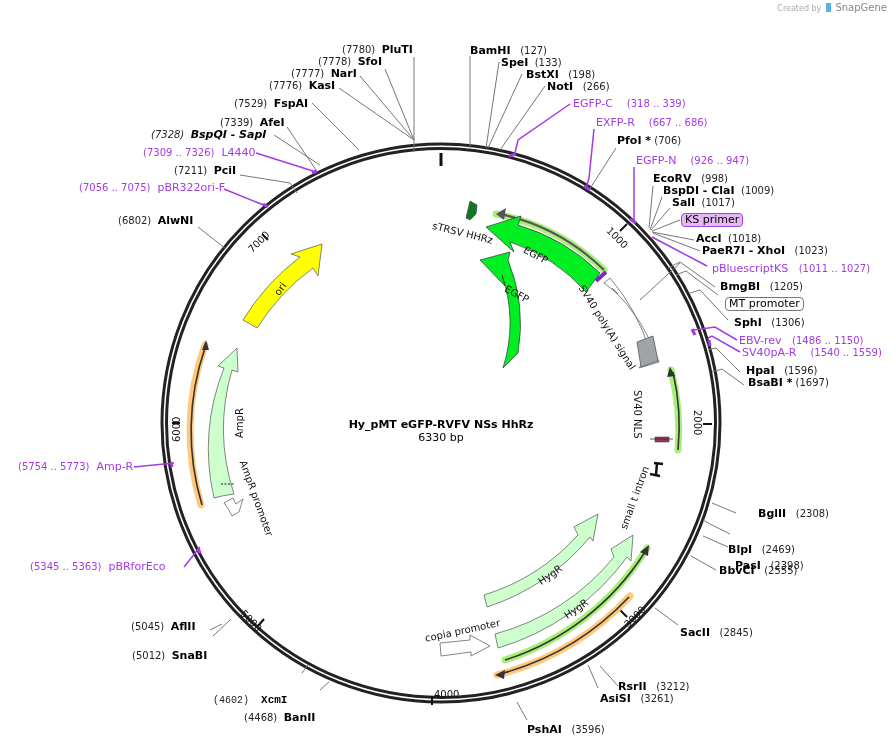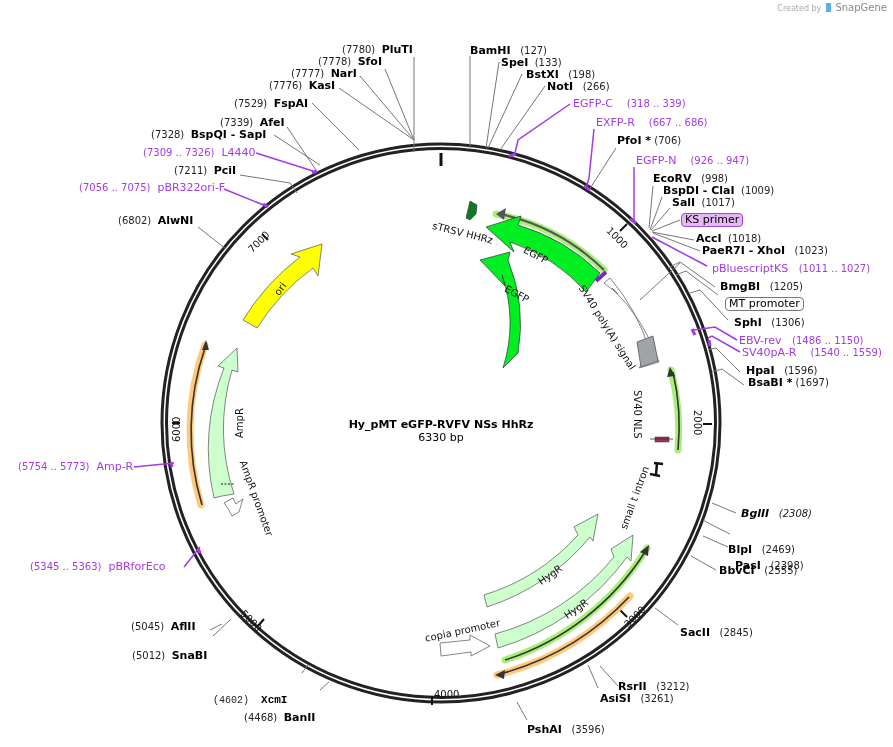--- a/index.html
+++ b/index.html
@@ -194,36 +194,36 @@
 <div class="lbl" style="left:617px; top:135px;"><b>PfoI *</b>&nbsp;<span class="pos">(706)</span></div>
 <div class="lbl" style="left:653px; top:173px;"><b>EcoRV</b>&nbsp;&nbsp;&nbsp;<span class="pos">(998)</span></div>
 <div class="lbl" style="left:663px; top:185px;"><b>BspDI  - ClaI</b>&nbsp;&nbsp;<span class="pos">(1009)</span></div>
 <div class="lbl" style="left:672px; top:197px;"><b>SalI</b>&nbsp;&nbsp;<span class="pos">(1017)</span></div>
 <div class="lbl" style="left:696px; top:233px;"><b>AccI</b>&nbsp;&nbsp;<span class="pos">(1018)</span></div>
 <div class="lbl" style="left:702px; top:245px;"><b>PaeR7I  - XhoI</b>&nbsp;&nbsp;&nbsp;<span class="pos">(1023)</span></div>
 <div class="lbl" style="left:720px; top:281px;"><b>BmgBI</b>&nbsp;&nbsp;&nbsp;<span class="pos">(1205)</span></div>
 <div class="lbl" style="left:734px; top:317px;text-align:center;"><b>SphI</b>&nbsp;&nbsp;&nbsp;<span class="pos">(1306)</span></div>
 <div class="lbl" style="left:746px; top:365px;"><b>HpaI</b>&nbsp;&nbsp;&nbsp;<span class="pos">(1596)</span></div>
 <div class="lbl" style="left:748px; top:377px;"><b>BsaBI *</b>&nbsp;<span class="pos">(1697)</span></div>
-<div class="lbl" style="left:741px; top:508px;font-style:italic;"><b>BglII</b>&nbsp;&nbsp;&nbsp;<span class="pos">(2308)</span></div>
+<div class="lbl" style="left:758px; top:508px;"><b>BglII</b>&nbsp;&nbsp;&nbsp;<span class="pos">(2308)</span></div>
 <div class="lbl" style="left:735px; top:528px;margin-top:32px;"><b>PasI</b>&nbsp;&nbsp;&nbsp;<span class="pos">(2398)</span></div>
 <div class="lbl" style="left:728px; top:544px;"><b>BlpI</b>&nbsp;&nbsp;&nbsp;<span class="pos">(2469)</span></div>
 <div class="lbl" style="left:719px; top:565px;"><b>BbvCI</b>&nbsp;&nbsp;&nbsp;<span class="pos">(2555)</span></div>
 <div class="lbl" style="left:680px; top:627px;"><b>SacII</b>&nbsp;&nbsp;&nbsp;<span class="pos">(2845)</span></div>
 <div class="lbl" style="left:618px; top:681px;"><b>RsrII</b>&nbsp;&nbsp;&nbsp;<span class="pos">(3212)</span></div>
 <div class="lbl" style="left:600px; top:693px;"><b>AsiSI</b>&nbsp;&nbsp;&nbsp;<span class="pos">(3261)</span></div>
 <div class="lbl" style="left:527px; top:724px;"><b>PshAI</b>&nbsp;&nbsp;&nbsp;<span class="pos">(3596)</span></div>
 
 <div class="lbl" style="left:244px; top:712px;"><span class="pos">(4468)</span>&nbsp;&nbsp;<b>BanII</b></div>
 <div class="lbl" style="left:213px; top:694px;font-family:Liberation Mono, monospace;"><span class="pos">(4602)</span>&nbsp;&nbsp;<b>XcmI</b></div>
 <div class="lbl" style="left:132px; top:633px;margin-top:17px;"><span class="pos">(5012)</span>&nbsp;&nbsp;<b>SnaBI</b></div>
 <div class="lbl" style="left:131px; top:621px;"><span class="pos">(5045)</span>&nbsp;&nbsp;<b>AflII</b></div>
 <div class="lbl" style="left:118px; top:215px;"><span class="pos">(6802)</span>&nbsp;&nbsp;<b>AlwNI</b></div>
 <div class="lbl" style="left:174px; top:165px;"><span class="pos">(7211)</span>&nbsp;&nbsp;<b>PciI</b></div>
-<div class="lbl" style="left:151px; top:129px;"><span class="pos">(7328)</span>&nbsp;&nbsp;<b>BspQI   - SapI</b></div>
+<div class="lbl" style="left:151px; top:129px;font-style:italic;"><span class="pos">(7328)</span>&nbsp;&nbsp;<b>BspQI   - SapI</b></div>
 <div class="lbl" style="left:220px; top:117px;"><span class="pos">(7339)</span>&nbsp;&nbsp;<b>AfeI</b></div>
 <div class="lbl" style="left:234px; top:98px;"><span class="pos">(7529)</span>&nbsp;&nbsp;<b>FspAI</b></div>
 <div class="lbl" style="left:269px; top:80px;"><span class="pos">(7776)</span>&nbsp;&nbsp;<b>KasI</b></div>
 <div class="lbl" style="left:291px; top:68px;"><span class="pos">(7777)</span>&nbsp;&nbsp;<b>NarI</b></div>
 <div class="lbl" style="left:318px; top:56px;"><span class="pos">(7778)</span>&nbsp;&nbsp;<b>SfoI</b></div>
 <div class="lbl" style="left:342px; top:44px;"><span class="pos">(7780)</span>&nbsp;&nbsp;<b>PluTI</b></div>
 
 <div class="lbl primer" style="left:573px; top:98px;"><span>EGFP-C</span>&nbsp;&nbsp;&nbsp;&nbsp;<span class="pos">(318 .. 339)</span></div>
 <div class="lbl primer" style="left:596px; top:117px;"><span>EXFP-R</span>&nbsp;&nbsp;&nbsp;&nbsp;<span class="pos">(667 .. 686)</span></div>
 <div class="lbl primer" style="left:636px; top:155px;"><span>EGFP-N</span>&nbsp;&nbsp;&nbsp;&nbsp;<span class="pos">(926 .. 947)</span></div>

